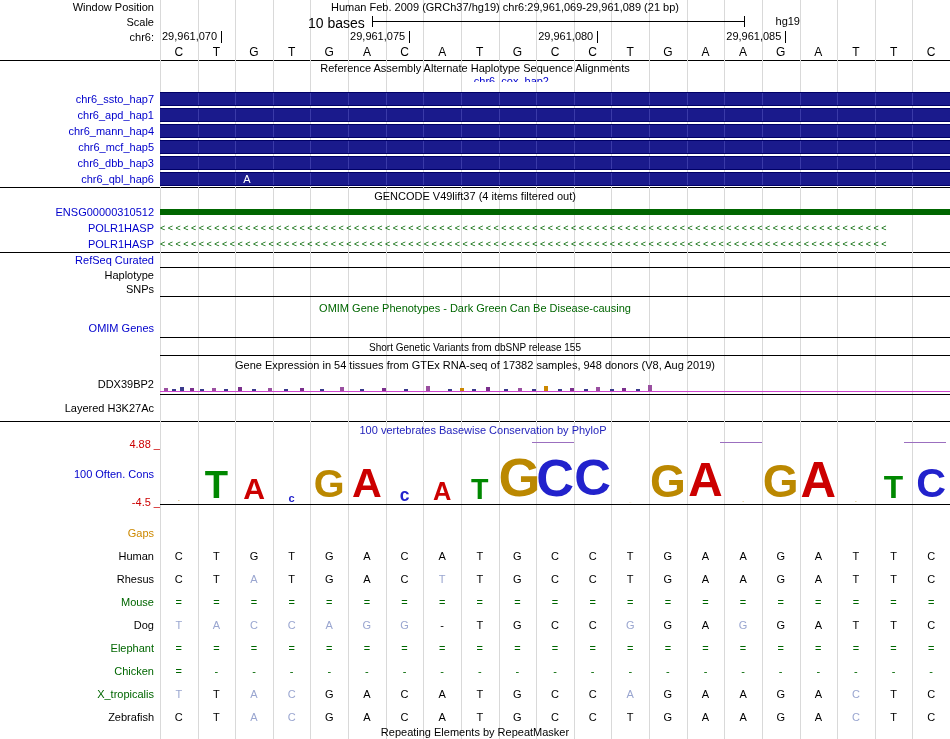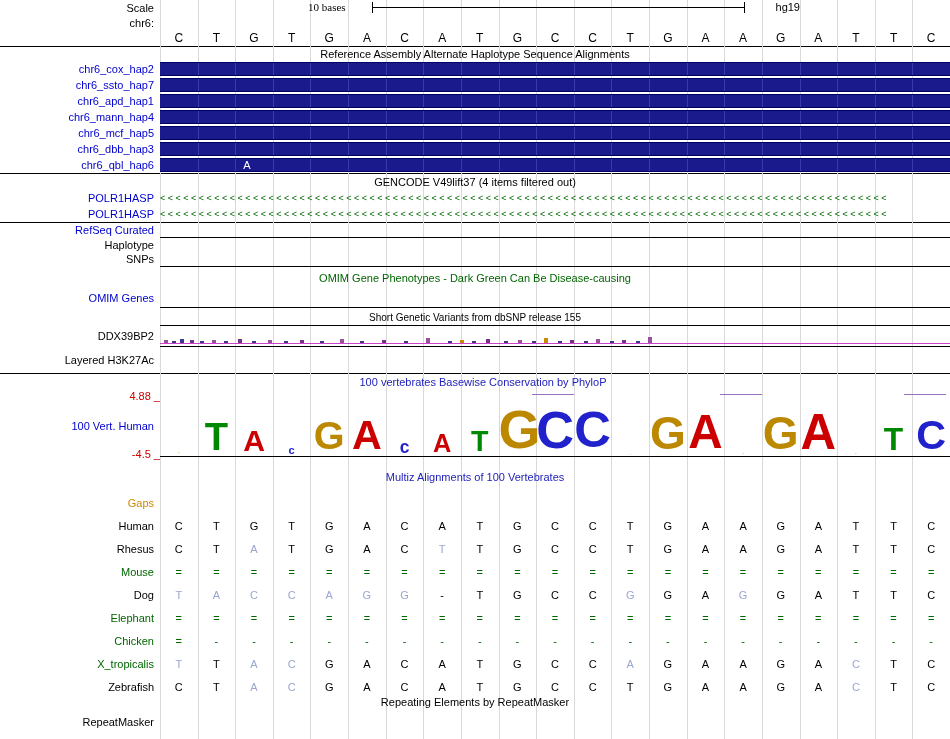--- a/index.html
+++ b/index.html
@@ -291,34 +291,50 @@
       <div class="gridline" style="left: 724.286px;"></div>
       <div class="gridline" style="left: 761.905px;"></div>
       <div class="gridline" style="left: 799.524px;"></div>
       <div class="gridline" style="left: 837.143px;"></div>
       <div class="gridline" style="left: 874.762px;"></div>
       <div class="gridline" style="left: 912.381px;"></div>
     </div>
 
   <div class="ruler-sec">
 
+    <div class="row windowpos">
+      <div class="lbl">Window Position</div>
+      <div class="trk">
+        <div class="centered" style="left:-100px;">Human Feb. 2009 (GRCh37/hg19)    chr6:29,961,069-29,961,089 (21 bp)</div>
+      </div>
+    </div>
 
     <div class="row scale-row">
       <div class="lbl">Scale</div>
       <div class="trk">
-        <div style="position:absolute;left:148px;top:1px;font-size:11px;font-family:Liberation Serif, serif;">10 bases</div>
+        <div style="position:absolute;left:148px;top:1px;font-size:14px;">10 bases</div>
         <div class="scale-bar" style="left:212px;right:205px;"></div>
         <div class="scale-tick" style="left:212px;"></div>
         <div class="scale-tick" style="right:205px;"></div>
         <div style="position:absolute;right:150px;top:1px;font-size:11px;">hg19</div>
       </div>
     </div>
 
     <div class="row pos-row">
       <div class="lbl">chr6:</div>
+      <div class="trk" id="pos-track">
+          <div class="pos-label" style="left: 2px;">29,961,070</div>
+          <div class="pos-tick" style="left: 61px;"></div>
+          <div class="pos-label" style="left: 190.095px;">29,961,075</div>
+          <div class="pos-tick" style="left: 249.095px;"></div>
+          <div class="pos-label" style="left: 378.19px;">29,961,080</div>
+          <div class="pos-tick" style="left: 437.19px;"></div>
+          <div class="pos-label" style="left: 566.286px;">29,961,085</div>
+          <div class="pos-tick" style="left: 625.286px;"></div>
+        </div>
     </div>
 
     <div class="row base-row">
       <div class="lbl" style="position:relative;">
         
       </div>
       <div class="trk" id="seq-track">
           <div class="base-cell" style="left: 0px; width: 37.619px;">C</div>
           <div class="base-cell" style="left: 37.619px; width: 37.619px;">T</div>
           <div class="base-cell" style="left: 75.2381px; width: 37.619px;">G</div>
@@ -345,21 +361,21 @@
   </div>
 
   <div class="hr"></div>
 
   <div class="row" style="height:14px;">
     <div class="trk" style="flex:1 1 auto;">
       <div class="fullwide-center" style="left:0;">Reference Assembly Alternate Haplotype Sequence Alignments</div>
     </div>
   </div>
   <div id="hap-rows">
-      <div class="row" style="height: 16px;">
+      <div class="row" style="height: 16px; flex-direction: column;">
         <div class="lbl blue">chr6_cox_hap2</div>
         <div class="trk">
           <div class="hapbar">
             <div class="tick" style="left: 37.619px;"></div>
             <div class="tick" style="left: 75.2381px;"></div>
             <div class="tick" style="left: 112.857px;"></div>
             <div class="tick" style="left: 150.476px;"></div>
             <div class="tick" style="left: 188.095px;"></div>
             <div class="tick" style="left: 225.714px;"></div>
             <div class="tick" style="left: 263.333px;"></div>
@@ -546,20 +562,26 @@
 
   <div class="hr"></div>
 
   <div class="row" style="height:16px;">
     <div class="trk" style="flex:1 1 auto;">
       <div class="fullwide-center" style="left:0;">GENCODE V49lift37 (4 items filtered out)</div>
     </div>
   </div>
   <div id="gene-rows">
       <div class="row" style="height: 16px;">
+        <div class="lbl blue">ENSG00000310512</div>
+        <div class="trk">
+          <div class="gene-bar-green"></div>
+        </div>
+      </div>
+      <div class="row" style="height: 16px;">
         <div class="lbl blue">POLR1HASP</div>
         <div class="trk">
           <div class="gene-arrows">&lt;&lt;&lt;&lt;&lt;&lt;&lt;&lt;&lt;&lt;&lt;&lt;&lt;&lt;&lt;&lt;&lt;&lt;&lt;&lt;&lt;&lt;&lt;&lt;&lt;&lt;&lt;&lt;&lt;&lt;&lt;&lt;&lt;&lt;&lt;&lt;&lt;&lt;&lt;&lt;&lt;&lt;&lt;&lt;&lt;&lt;&lt;&lt;&lt;&lt;&lt;&lt;&lt;&lt;&lt;&lt;&lt;&lt;&lt;&lt;&lt;&lt;&lt;&lt;&lt;&lt;&lt;&lt;&lt;&lt;&lt;&lt;&lt;&lt;&lt;&lt;&lt;&lt;&lt;&lt;&lt;&lt;&lt;&lt;&lt;&lt;&lt;&lt;&lt;&lt;&lt;&lt;&lt;&lt;</div>
         </div>
       </div>
       <div class="row" style="height: 16px;">
         <div class="lbl blue">POLR1HASP</div>
         <div class="trk">
           <div class="gene-arrows">&lt;&lt;&lt;&lt;&lt;&lt;&lt;&lt;&lt;&lt;&lt;&lt;&lt;&lt;&lt;&lt;&lt;&lt;&lt;&lt;&lt;&lt;&lt;&lt;&lt;&lt;&lt;&lt;&lt;&lt;&lt;&lt;&lt;&lt;&lt;&lt;&lt;&lt;&lt;&lt;&lt;&lt;&lt;&lt;&lt;&lt;&lt;&lt;&lt;&lt;&lt;&lt;&lt;&lt;&lt;&lt;&lt;&lt;&lt;&lt;&lt;&lt;&lt;&lt;&lt;&lt;&lt;&lt;&lt;&lt;&lt;&lt;&lt;&lt;&lt;&lt;&lt;&lt;&lt;&lt;&lt;&lt;&lt;&lt;&lt;&lt;&lt;&lt;&lt;&lt;&lt;&lt;&lt;&lt;</div>
         </div>
@@ -599,20 +621,25 @@
   <div class="hr-left"></div>
 
   <div class="row" style="height:17px;">
     <div class="trk" style="flex:1 1 auto;">
       <div class="fullwide-center" style="left:0;font-size:10px;">Short Genetic Variants from dbSNP release 155</div>
     </div>
   </div>
 
   <div class="hr-left"></div>
 
+  <div class="row" style="height:18px;">
+    <div class="trk" style="flex:1 1 auto;">
+      <div class="fullwide-center" style="left:0;font-size:11px;">Gene Expression in 54 tissues from GTEx RNA-seq of 17382 samples, 948 donors (V8, Aug 2019)</div>
+    </div>
+  </div>
   <div class="row" style="height:20px;">
     <div class="lbl">DDX39BP2</div>
     <div class="trk">
       <div class="gtex-line"></div>
       <div class="gtex-blocks" id="gtex-blocks">
           <i style="left: 4px; width: 4px; height: 3px; background: rgb(154, 79, 160);"></i>
           <i style="left: 12px; width: 4px; height: 2px; background: rgb(58, 58, 140);"></i>
           <i style="left: 20px; width: 4px; height: 4px; background: rgb(58, 58, 140);"></i>
           <i style="left: 30px; width: 4px; height: 3px; background: rgb(122, 47, 140);"></i>
           <i style="left: 40px; width: 4px; height: 2px; background: rgb(58, 58, 140);"></i>
@@ -659,21 +686,21 @@
   <div class="hr"></div>
 
   <div class="row" style="height:16px;">
     <div class="trk" style="flex:1 1 auto;">
       <div class="fullwide-center title-link" style="left:16px;font-size:11px;">100 vertebrates Basewise Conservation by PhyloP</div>
     </div>
   </div>
 
   <div class="cons-sec" style="height:78px;">
     <div class="cons-axis-lbl" style="top:0px;left:0;width:160px;text-align:right;">4.88 _</div>
-    <div style="position:absolute;top:30px;left:0;width:160px;text-align:right;padding-right:6px;box-sizing:border-box;color:#0000cc;font-size:11px;">100 Vert. Human</div>
+    <div style="position:absolute;top:30px;left:0;width:160px;text-align:right;padding-right:6px;box-sizing:border-box;color:#0000cc;font-size:11px;">100 Often. Cons</div>
     <div class="cons-axis-lbl" style="top:58px;left:0;width:160px;text-align:right;">-4.5 _</div>
     <div class="cons-track" id="cons-track">
       <div class="cons-maxline" style="left:372px;width:42px;top:4px;"></div>
       <div class="cons-maxline" style="left:560px;width:42px;top:4px;"></div>
       <div class="cons-maxline" style="left:744px;width:42px;top:4px;"></div>
       <div class="cons-midline" style="top:66px;"></div>
     <div class="cons-letter" style="left: 0px; width: 37.619px; bottom: 12px; font-size: 4.76434px; color: rgb(187, 136, 0);">-</div>
         <div class="cons-letter" style="left: 37.619px; width: 37.619px; bottom: 12px; font-size: 38.1148px; color: rgb(0, 136, 0);">T</div>
         <div class="cons-letter" style="left: 75.2381px; width: 37.619px; bottom: 12px; font-size: 30.1742px; color: rgb(204, 0, 0);">A</div>
         <div class="cons-letter" style="left: 112.857px; width: 37.619px; bottom: 12px; font-size: 11.1168px; color: rgb(34, 34, 204);">c</div>
@@ -690,25 +717,20 @@
         <div class="cons-letter" style="left: 526.667px; width: 37.619px; bottom: 12px; font-size: 47.6434px; color: rgb(204, 0, 0);">A</div>
         <div class="cons-letter" style="left: 564.286px; width: 37.619px; bottom: 12px; font-size: 3.75px; color: rgb(187, 136, 0);">-</div>
         <div class="cons-letter" style="left: 601.905px; width: 37.619px; bottom: 12px; font-size: 46.0553px; color: rgb(187, 136, 0);">G</div>
         <div class="cons-letter" style="left: 639.524px; width: 37.619px; bottom: 12px; font-size: 49.2316px; color: rgb(204, 0, 0);">A</div>
         <div class="cons-letter" style="left: 677.143px; width: 37.619px; bottom: 12px; font-size: 3.75px; color: rgb(187, 136, 0);">-</div>
         <div class="cons-letter" style="left: 714.762px; width: 37.619px; bottom: 12px; font-size: 31.7623px; color: rgb(0, 136, 0);">T</div>
         <div class="cons-letter" style="left: 752.381px; width: 37.619px; bottom: 12px; font-size: 41.291px; color: rgb(34, 34, 204);">C</div>
       </div>
   </div>
 
-  <div class="row" style="height:18px;">
-    <div class="trk" style="flex:1 1 auto;">
-      <div class="fullwide-center title-link" style="left:0;font-size:11px;">Multiz Alignments of 100 Vertebrates</div>
-    </div>
-  </div>
   <div class="row mz-row">
     <div class="lbl gaps-lbl">Gaps</div>
     <div class="trk"></div>
   </div>
   <div id="mz-rows">
       <div class="row mz-row">
         <div class="lbl" style="color: rgb(0, 0, 0);">Human</div>
         <div class="trk">
           <div class="mz-cell" style="left: 0px; width: 37.619px; color: rgb(0, 0, 0);">C</div>
           <div class="mz-cell" style="left: 37.619px; width: 37.619px; color: rgb(0, 0, 0);">T</div>

